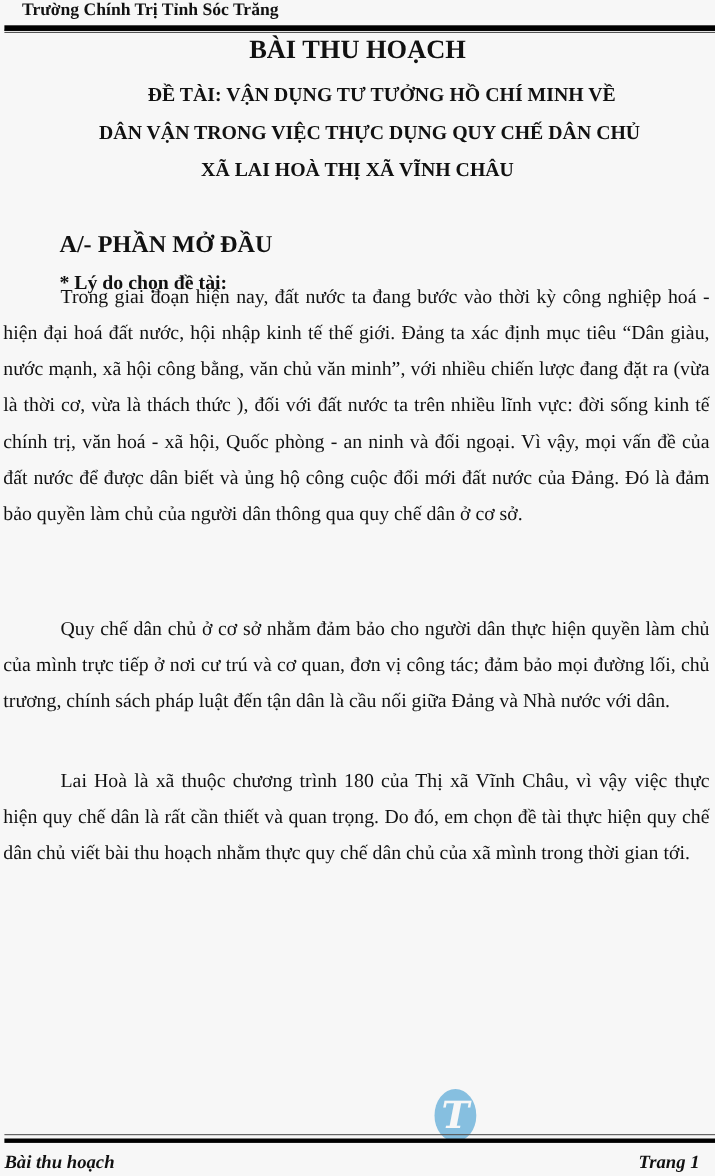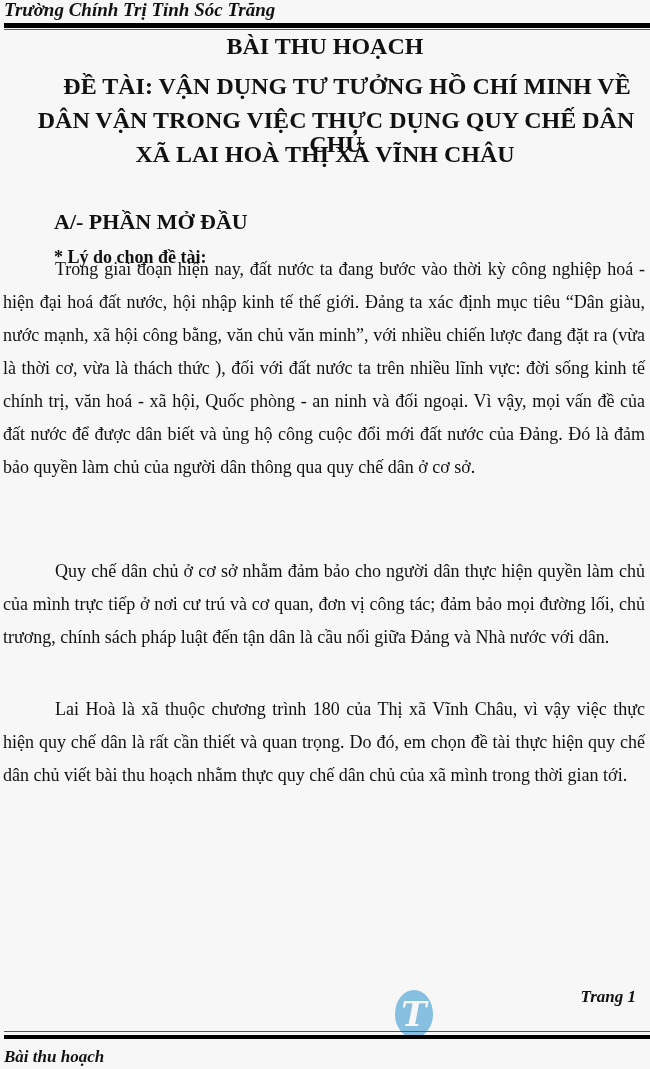--- a/index.html
+++ b/index.html
@@ -4,40 +4,40 @@
   <style>
     html, body { margin: 0; padding: 0; }
     body {
       width: 650px; height: 1069px; overflow: hidden;
       background: #f7f7f7;
       font-family: "Liberation Serif", "DejaVu Serif", serif;
       color: #111;
       position: relative;
     }
     .header-text {
-      position: absolute; left: 4px; top: 0px;
-      font-style: italic; font-weight: bold; font-size: 19px;
+      position: absolute; left: 20px; top: 0px;
+      font-weight: bold; font-size: 16px;
       line-height: 20px;
     }
     .header-rule {
       position: absolute; left: 4px; right: 0; top: 23px;
       height: 4px; background: #000;
       border-bottom: 1px solid #000;
     }
     .header-rule::after {
       content: ""; position: absolute; left: 0; right: 0; top: 6px;
       height: 1px; background: #555;
     }
     .title {
       position: absolute; left: 0; right: 0; top: 30px;
       text-align: center; font-weight: bold; font-size: 24px; line-height: 32px;
     }
     .subtitle {
       position: absolute; left: 0; right: 0;
-      text-align: center; font-weight: bold; font-size: 24px; line-height: 24px;
+      text-align: center; font-weight: bold; font-size: 18px; line-height: 24px;
     }
     .st1 { top: 74px; left: 44px; right: 0; }
     .st2 { top: 108px; left: 22px; right: 0; }
     .st3 { top: 142px; left: 0; right: 0; }
     .section {
       position: absolute; left: 54px; font-weight: bold; font-size: 22px; line-height: 24px;
     }
     .sec1 { top: 210px; }
     .sec2 { top: 245px; font-size: 18px; }
     .para {
@@ -68,21 +68,21 @@
     }
     .footer-rule::before {
       content: ""; position: absolute; left: 0; right: 0; top: -4px;
       height: 1px; background: #555;
     }
     .footer-left {
       position: absolute; left: 4px; top: 1047px;
       font-style: italic; font-weight: bold; font-size: 17px;
     }
     .footer-right {
-      position: absolute; right: 14px; top: 987px;
+      position: absolute; right: 14px; top: 1047px;
       font-style: italic; font-weight: bold; font-size: 17px;
     }
   </style>
 </head>
 <body>
 
 <div class="header-text">Trường Chính Trị Tỉnh Sóc Trăng</div>
 <div class="header-rule"></div>
 
 <div class="title">BÀI THU HOẠCH</div>

